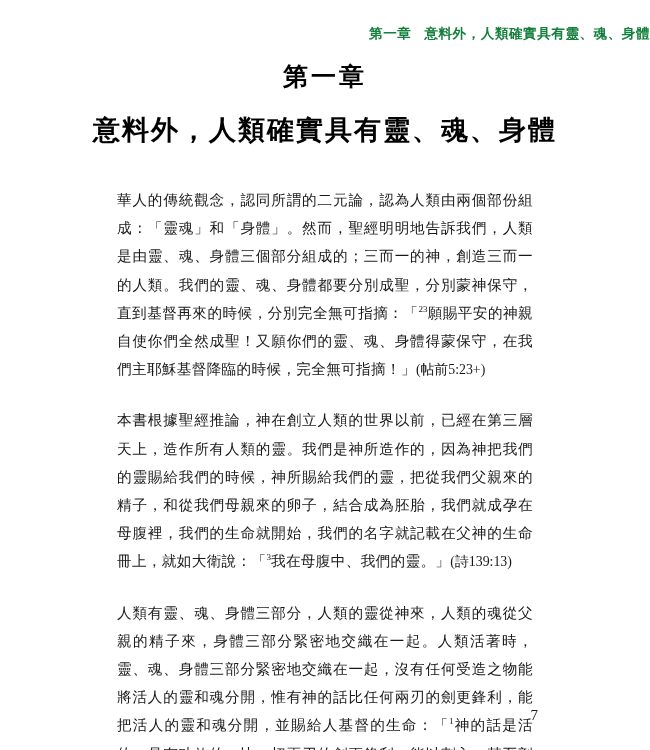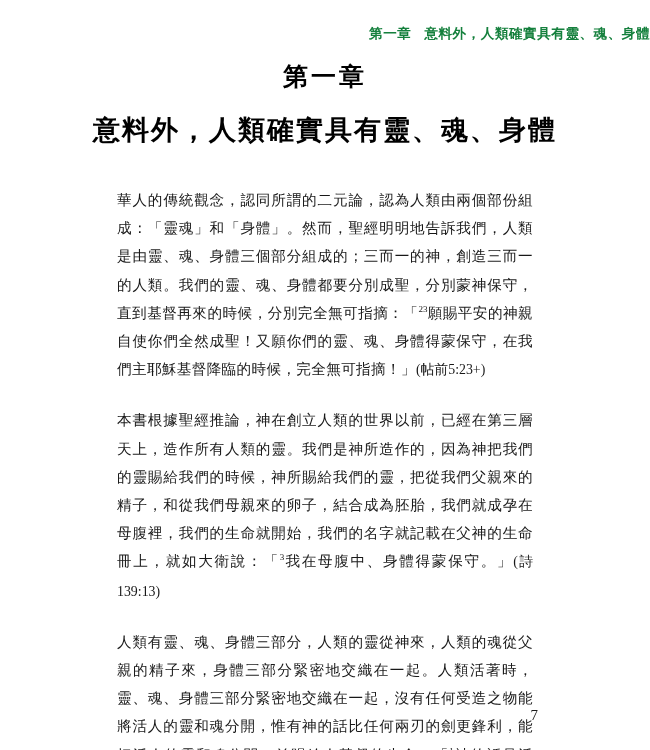--- a/index.html
+++ b/index.html
@@ -115,21 +115,21 @@
 
   <div class="title-block">
     <div class="chapter-number">第一章</div>
     <div class="chapter-title">意料外，人類確實具有靈、魂、身體</div>
   </div>
 
   <div class="body-area">
 
     <p class="para"><span>華人的傳統觀念，認同所謂的二元論，認為人類由兩個部份組成：「靈魂」和「身體」。然而，聖經明明地告訴我們，人類是由靈、魂、身體三個部分組成的；三而一的神，創造三而一的人類。我們的靈、魂、身體都要分別成聖，分別蒙神保守，直到基督再來的時候，分別完全無可指摘：「</span><sup>23</sup><span>願賜平安的神親自使你們全然成聖！又願你們的靈、魂、身體得蒙保守，在我們主耶穌基督降臨的時候，完全無可指摘！」</span><span class="ref">(帖前5:23+)</span></p>
 
-    <p class="para"><span>本書根據聖經推論，神在創立人類的世界以前，已經在第三層天上，造作所有人類的靈。我們是神所造作的，因為神把我們的靈賜給我們的時候，神所賜給我們的靈，把從我們父親來的精子，和從我們母親來的卵子，結合成為胚胎，我們就成孕在母腹裡，我們的生命就開始，我們的名字就記載在父神的生命冊上，就如大衛說：「</span><sup>3</sup><span>我在母腹中、身體得蒙保守。」</span><span class="ref">(詩139:13)</span></p>
+    <p class="para"><span>本書根據聖經推論，神在創立人類的世界以前，已經在第三層天上，造作所有人類的靈。我們是神所造作的，因為神把我們的靈賜給我們的時候，神所賜給我們的靈，把從我們父親來的精子，和從我們母親來的卵子，結合成為胚胎，我們就成孕在母腹裡，我們的生命就開始，我們的名字就記載在父神的生命冊上，就如大衛說：「</span><sup>3</sup><span>我在母腹中、我們的靈。」</span><span class="ref">(詩139:13)</span></p>
 
     <p class="para"><span>人類有靈、魂、身體三部分，人類的靈從神來，人類的魂從父親的精子來，身體三部分緊密地交織在一起。人類活著時，靈、魂、身體三部分緊密地交織在一起，沒有任何受造之物能將活人的靈和魂分開，惟有神的話比任何兩刃的劍更鋒利，能把活人的靈和魂分開，並賜給人基督的生命：「</span><sup>1</sup><span>神的話是活的，是有功效的，比一切兩刃的劍更鋒利，能以刺入、甚至剖開魂與靈，骨節與骨髓，連心中的思念和主意都能辨明。」</span></p>
 
   </div>
 
   <div class="page-number">7</div>
 
 </div>
 
 </body></html>

